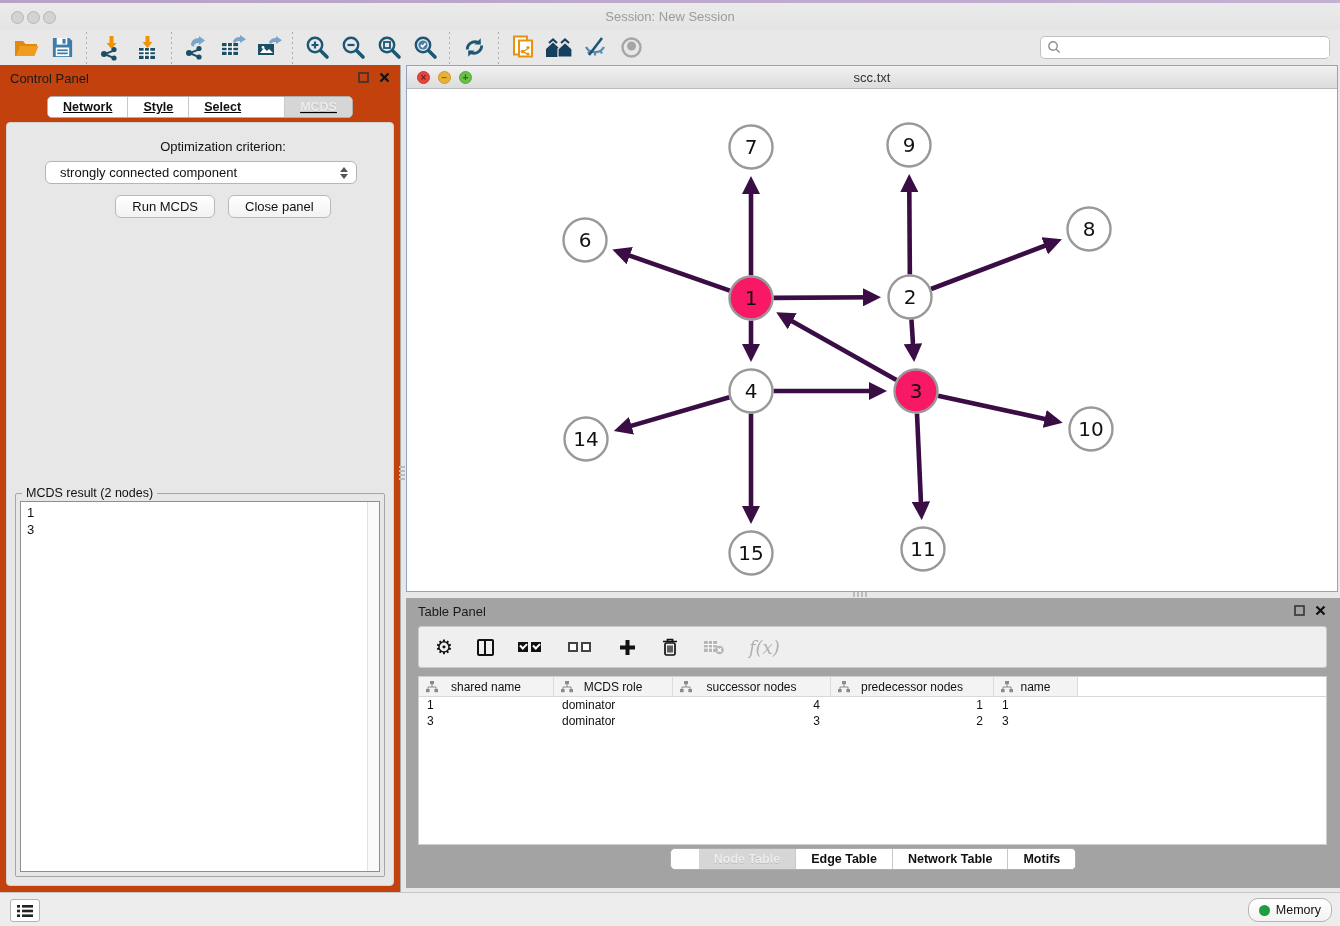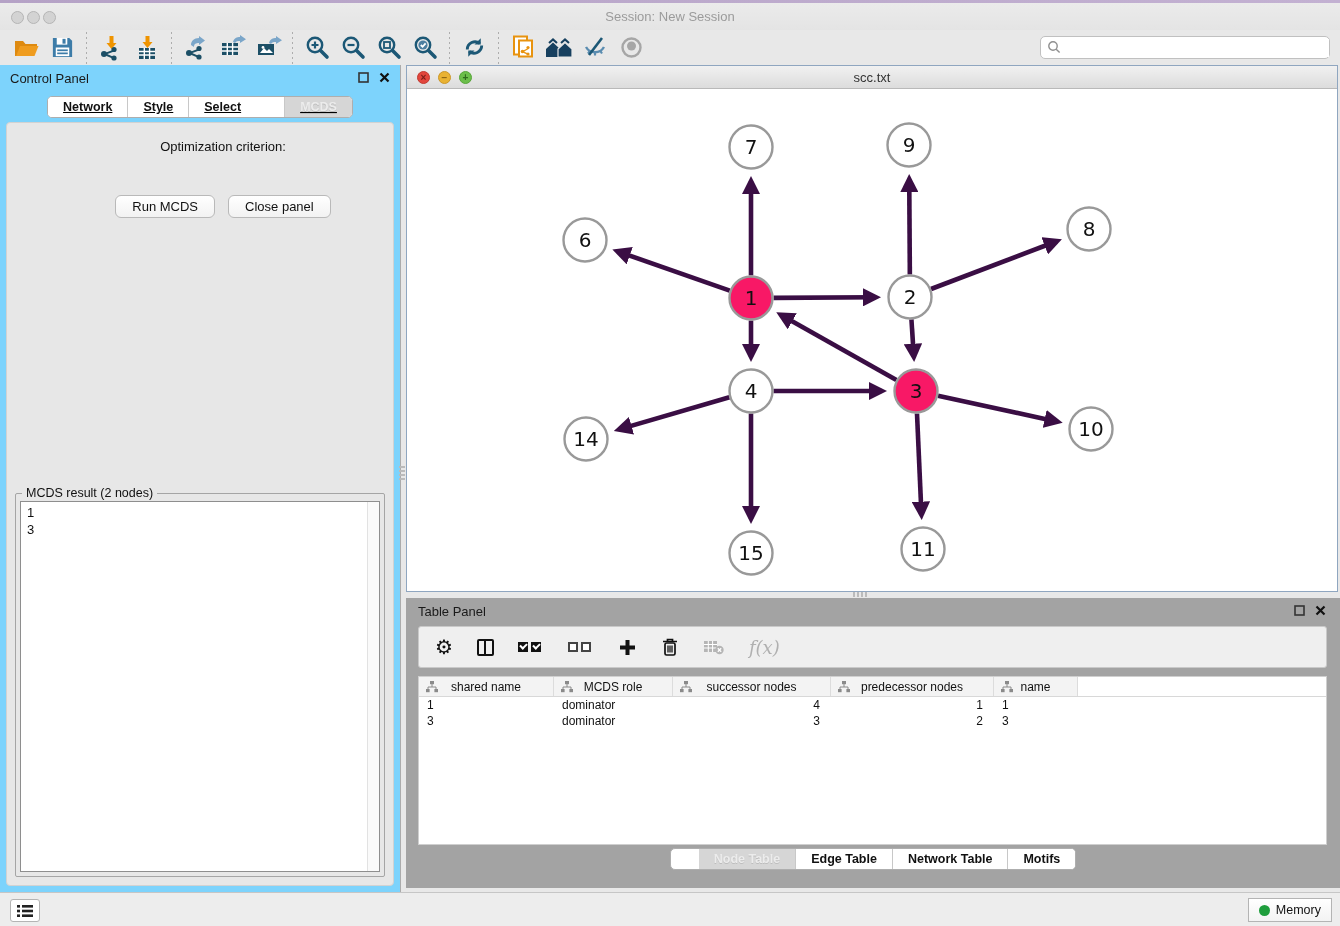--- a/index.html
+++ b/index.html
@@ -25,21 +25,21 @@
     background-image:linear-gradient(#adadad 40%, transparent 40%);
     background-size:1px 5px; }
   .searchbox { margin-left:auto; margin-right:10px; width:290px; height:23px;
     background:#fff; border:1px solid #c0c0c0; border-radius:5px;
     display:flex; align-items:center; padding-left:6px; }
   .searchbox input { border:none; outline:none; flex:1; height:18px; font-size:12px;
     font-family:"Liberation Sans",sans-serif; }
 
   
   .control-panel { position:absolute; left:0; top:65px; width:401px; height:827px;
-    background:#7dd3fc; border-right:1px solid #ababab; }
+    background:#c2410c; border-right:1px solid #ababab; }
   .panel-head { position:absolute; left:0; top:0; width:100%; height:26px; }
   .panel-title { position:absolute; left:10px; top:6px; font-size:13px; color:#1a1a1a; }
   .head-icons { position:absolute; right:10px; top:7px; display:flex; gap:10px; align-items:center; }
   .seg-tabs { position:absolute; top:31px; left:0; width:100%; display:flex; justify-content:center;text-decoration:underline; }
   .seg-group { display:inline-flex; border:1px solid #aeaeae; border-radius:5px; overflow:hidden; background:#fff; }
   .seg { padding:3px 15px; font-size:12.5px; font-weight:bold; color:#111; background:#fff;
     border-left:1px solid #c8c8c8; }
   .seg:first-child { border-left:none; }
   .seg.selected { background:#d6d6d6; color:#ececec; text-shadow:0 1px 0 #bdbdbd;margin-left:28px; }
   .cp-content { position:absolute; left:6px; right:6px; top:57px; bottom:6px;
@@ -94,21 +94,21 @@
   .td.r { text-align:right; padding-right:11px; }
   .tp-tabs { position:absolute; bottom:18px; width:100%; display:flex; justify-content:center; }
   .fx { font-family:"DejaVu Serif", serif; font-style:italic; color:#b0b0b0; font-size:18px;text-align:center; }
 
   
   .statusbar { position:absolute; left:0; top:892px; width:100%; height:34px;
     background:#ededed; border-top:1px solid #c6c6c6; }
   .sb-left { position:absolute; left:10px; top:6px; width:30px; height:23px; background:#fff;
     border:1px solid #b4b4b4; border-radius:3px; display:flex; align-items:center; justify-content:center; }
   .sb-mem { position:absolute; right:8px; top:5px; height:24px; background:linear-gradient(#fff,#f3f3f3);
-    border:1px solid #b4b4b4; border-radius:0; display:flex; align-items:center; gap:6px;
+    border:1px solid #b4b4b4; border-radius:10px; display:flex; align-items:center; gap:6px;
     padding:0 10px; font-size:12.5px; color:#111; }
   .mem-dot { width:11px; height:11px; border-radius:50%; background:#1f9e3d; }
 
   .chk { width:10px; height:10px; display:inline-block; margin-right:3px; }
   .chk.on { background:#111; position:relative; }
   .chk.on::after { content:""; position:absolute; left:2px; top:1px; width:5px; height:3px;
     border-left:2px solid #fff; border-bottom:2px solid #fff; transform:rotate(-45deg); }
   .chk.off { border:2px solid #444; background:#fff; }
   .colbtn { width:17px; height:17px; border:2.5px solid #111; border-radius:2px; position:relative; }
   .colbtn::after { content:""; position:absolute; left:5px; top:0; bottom:0; width:2.5px; background:#111; }
@@ -297,20 +297,27 @@
     <div class="seg-tabs">
       <div class="seg-group">
           <span class="seg">Network</span>
           <span class="seg">Style</span>
           <span class="seg">Select</span>
           <span class="seg selected">MCDS</span>
         </div>
     </div>
     <div class="cp-content">
       <div class="opt-label">Optimization criterion:</div>
+      <div class="dropdown">
+        <span class="val">strongly connected component</span>
+        <span class="stepper">
+            <i class="up"></i>
+            <i class="dn"></i>
+          </span>
+      </div>
       <div class="btn-row">
         <button class="mac-btn">Run MCDS</button>
         <button class="mac-btn">Close panel</button>
       </div>
       <div class="groupbox">
         <span class="gb-title">MCDS result (2 nodes)</span>
         <div class="gb-text">1
 3</div>
         <div class="gb-scroll"></div>
       </div>

